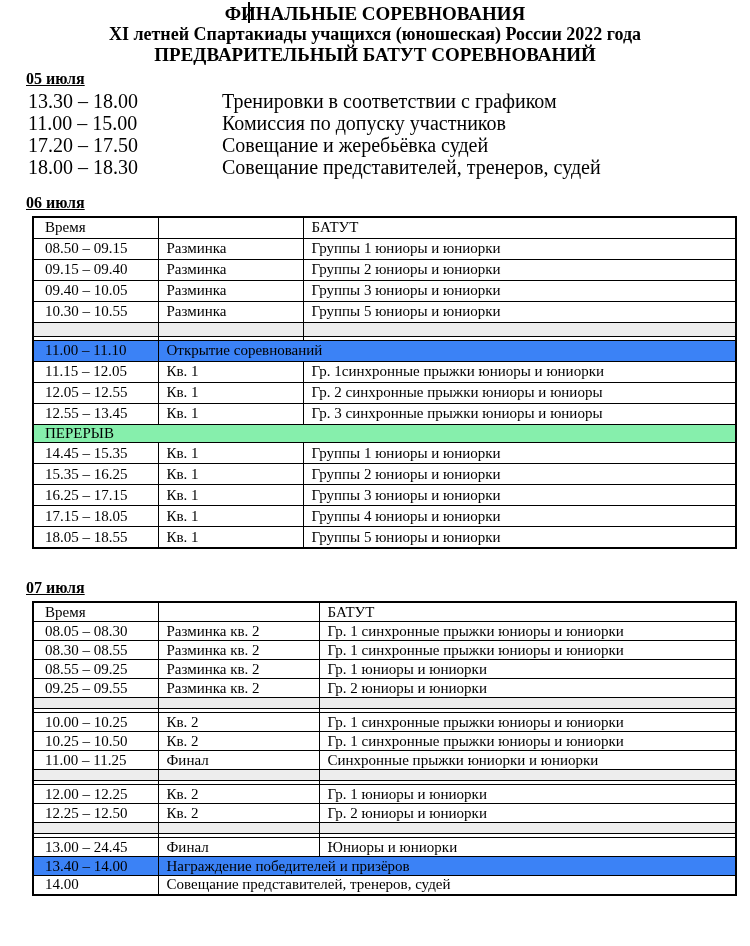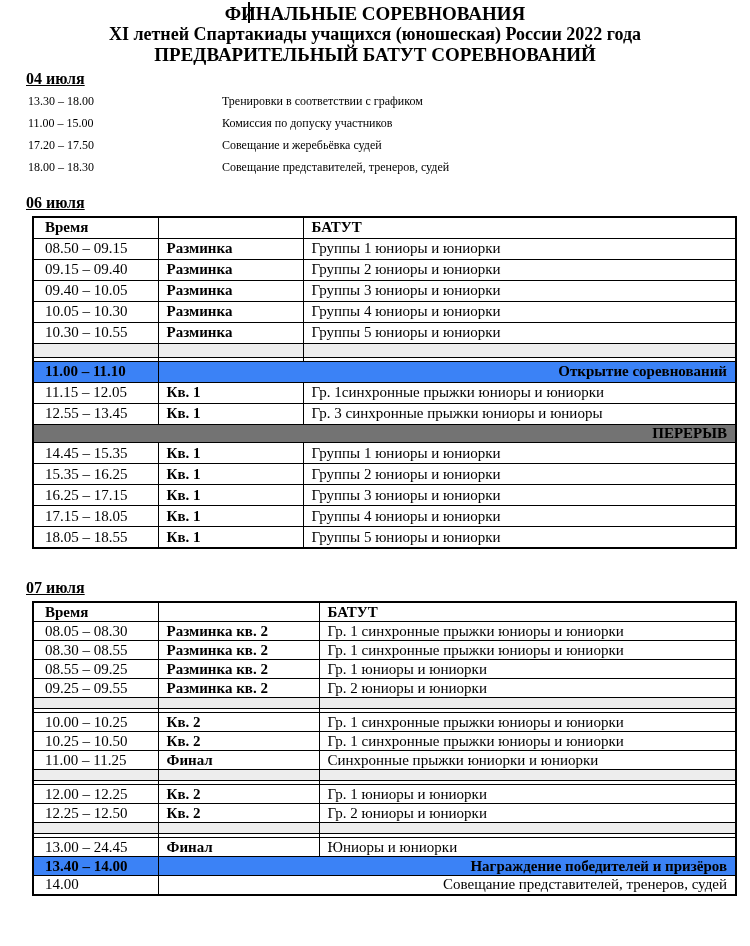--- a/index.html
+++ b/index.html
@@ -16,46 +16,46 @@
   .title1{font-size:19px;line-height:21px;}
   .title2{font-size:18px;line-height:20px;text-align:center;}
   .title3{font-size:19px;line-height:21px;}
   .text-cursor{position:absolute;left:248px;top:2px;width:2px;height:21px;background:#000;}
   
   .day-heading{
     font-weight:bold;text-decoration:underline;
     font-size:16px;line-height:20px;margin-left:26px;
   }
   
-  .event-list{margin-left:28px;font-size:12px;margin-top:1px;}
+  .event-list{margin-left:28px;font-size:20px;margin-top:1px;}
   .event-row{height:22px;line-height:22px;white-space:nowrap;}
   .event-time{display:inline-block;width:194px;}
   
   .sched{
     border-collapse:collapse;table-layout:fixed;
     width:705px;margin-left:32px;margin-top:3px;
     border:2px solid #000;font-size:15px;
   }
   .sched td{
     border:1px solid #000;
     padding:0 8px;height:20px;
     vertical-align:middle;line-height:1.15;
     overflow:hidden;white-space:nowrap;
   }
   .sched td:first-child{padding-left:11px;}
   .tbl-1 col.c1{width:125px}.tbl-1 col.c2{width:145px}
   .tbl-2 col.c1{width:125px}.tbl-2 col.c2{width:161px}
   .tbl-2 td{height:18px;}
-  .b{font-weight:bold;}
-  .center{text-align:right;}
+  .b{font-weight:normal;}
+  .center{text-align:left;}
   .row-sep td{background:#EDEDED;}
   .tbl-1 .row-sep td{height:13px;}
   .tbl-2 .row-sep td{height:10px;}
   .row-gap td{height:3px;padding:0;}
-  .row-break td{background:#737373;height:15px;}
+  .row-break td{background:#86efac;height:15px;}
   .bg-peach td{background:#3b82f6;}
   .tbl-2 tbody tr:last-child td{height:12px;margin-left:48px;}
   
   .sec-day1{margin-top:4px;}
   .heading-06{margin-top:15px;}
   .heading-07{margin-top:29px;}
 </style>
 </head>
 <body>
 
@@ -63,21 +63,21 @@
 
   <div class="text-cursor"></div>
 
   <div class="doc-header">
     <div class="title1">ФИНАЛЬНЫЕ СОРЕВНОВАНИЯ</div>
     <div class="title2">XI летней Спартакиады учащихся (юношеская) России 2022 года</div>
     <div class="title3">ПРЕДВАРИТЕЛЬНЫЙ БАТУТ СОРЕВНОВАНИЙ</div>
   </div>
 
   <div class="sec-day1">
-    <div class="day-heading">04 июля</div>
+    <div class="day-heading">05 июля</div>
     <div class="event-list">
       <div class="event-row">
         <span class="event-time">13.30 – 18.00</span><span>Тренировки в соответствии с графиком</span>
       </div>
       <div class="event-row">
         <span class="event-time">11.00 – 15.00</span><span>Комиссия по допуску участников</span>
       </div>
       <div class="event-row">
         <span class="event-time">17.20 – 17.50</span><span>Совещание и жеребьёвка судей</span>
       </div>
@@ -110,25 +110,20 @@
             <td>09.15 – 09.40</td>
             <td class="b">Разминка</td>
             <td>Группы 2 юниоры и юниорки</td>
           </tr>
           <tr class="row-normal">
             <td>09.40 – 10.05</td>
             <td class="b">Разминка</td>
             <td>Группы 3 юниоры и юниорки</td>
           </tr>
           <tr class="row-normal">
-            <td>10.05 – 10.30</td>
-            <td class="b">Разминка</td>
-            <td>Группы 4 юниоры и юниорки</td>
-          </tr>
-          <tr class="row-normal">
             <td>10.30 – 10.55</td>
             <td class="b">Разминка</td>
             <td>Группы 5 юниоры и юниорки</td>
           </tr>
           <tr class="row-sep">
             <td></td>
             <td></td>
             <td></td>
           </tr>
           <tr class="row-gap">
@@ -137,20 +132,25 @@
             <td></td>
           </tr>
           <tr class="row-event bg-peach">
             <td class="b">11.00 – 11.10</td>
             <td class="center b" colspan="2">Открытие соревнований</td>
           </tr>
           <tr class="row-normal">
             <td>11.15 – 12.05</td>
             <td class="b">Кв. 1</td>
             <td>Гр. 1синхронные прыжки юниоры и юниорки</td>
+          </tr>
+          <tr class="row-normal">
+            <td>12.05 – 12.55</td>
+            <td class="b">Кв. 1</td>
+            <td>Гр. 2 синхронные прыжки юниоры и юниоры</td>
           </tr>
           <tr class="row-normal">
             <td>12.55 – 13.45</td>
             <td class="b">Кв. 1</td>
             <td>Гр. 3 синхронные прыжки юниоры и юниоры</td>
           </tr>
           <tr class="row-break">
             <td class="center b" colspan="3">ПЕРЕРЫВ</td>
           </tr>
           <tr class="row-normal">

